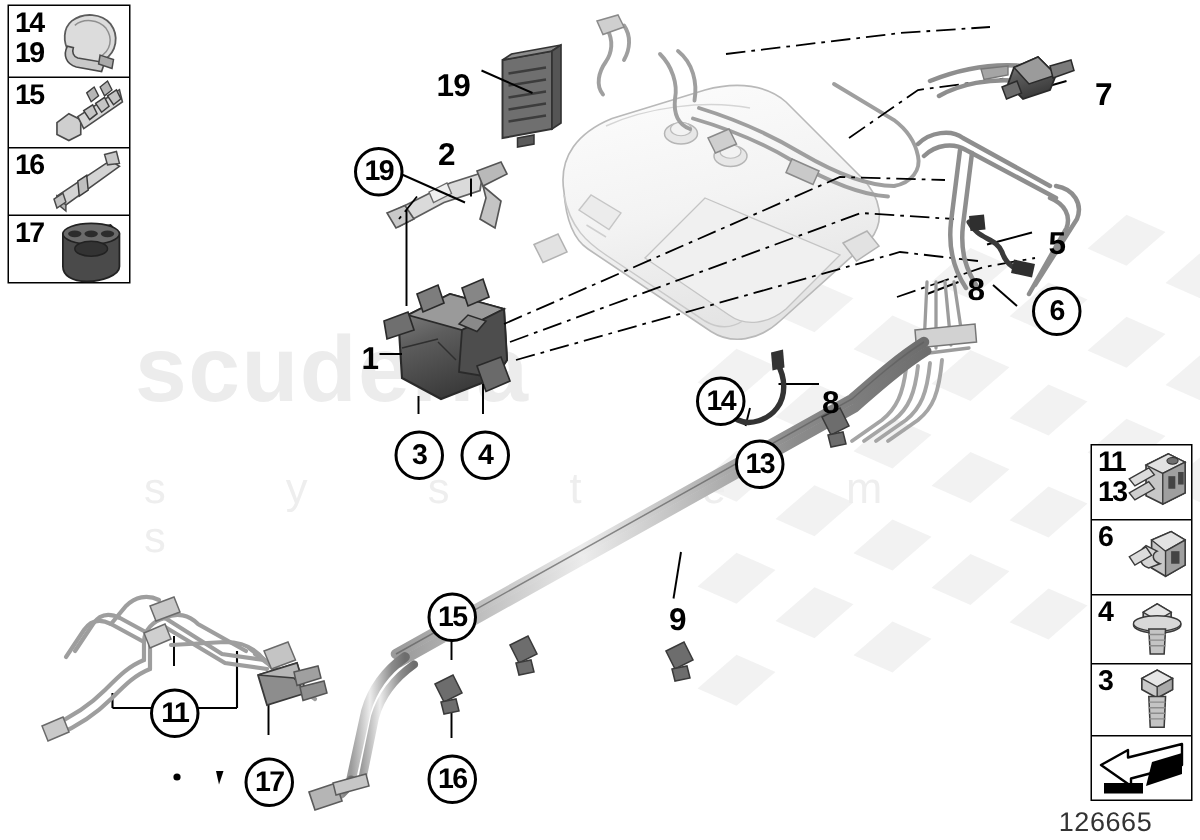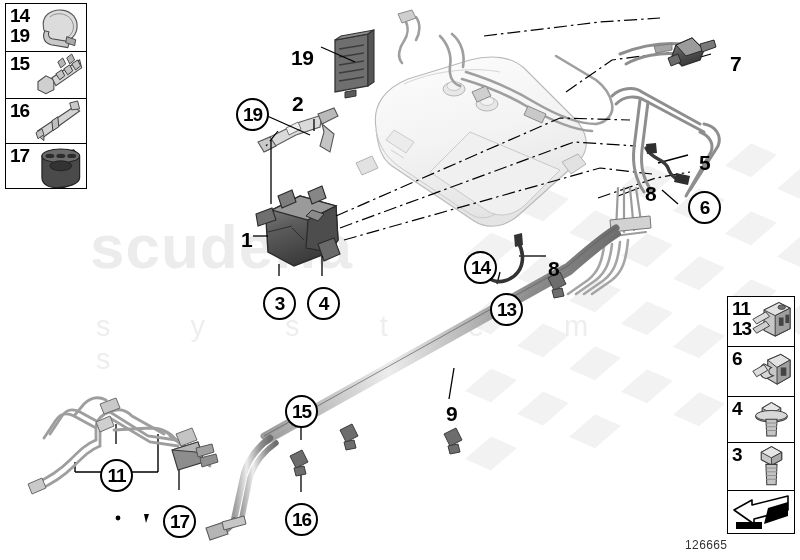--- a/index.html
+++ b/index.html
@@ -35,22 +35,22 @@
   .bub{position:absolute;border:2.1px solid #000;border-radius:50%;background:#fff;
        display:flex;align-items:center;justify-content:center;
        font-size:20px;font-weight:bold;letter-spacing:-1px;box-sizing:border-box;}
   .bub.s{width:33px;height:33px;font-size:19px;}
 
   
   .lab{position:absolute;font-size:21px;font-weight:bold;letter-spacing:-.5px;
        line-height:21px;}
 
   
-  #partno{position:absolute;left:685px;top:538px;width:70px;
-          font-size:12px;color:#333;letter-spacing:.4px;}
+  #partno{position:absolute;left:702px;top:538px;width:70px;text-align:center;
+          font-size:18px;color:#333;letter-spacing:.4px;}
 
   svg{overflow:visible;}
 </style>
 </head>
 <body>
 
 <div id="stage">
 
   <svg class="wm-flag" viewBox="0 0 360 270" width="360" height="270">
     <defs>

